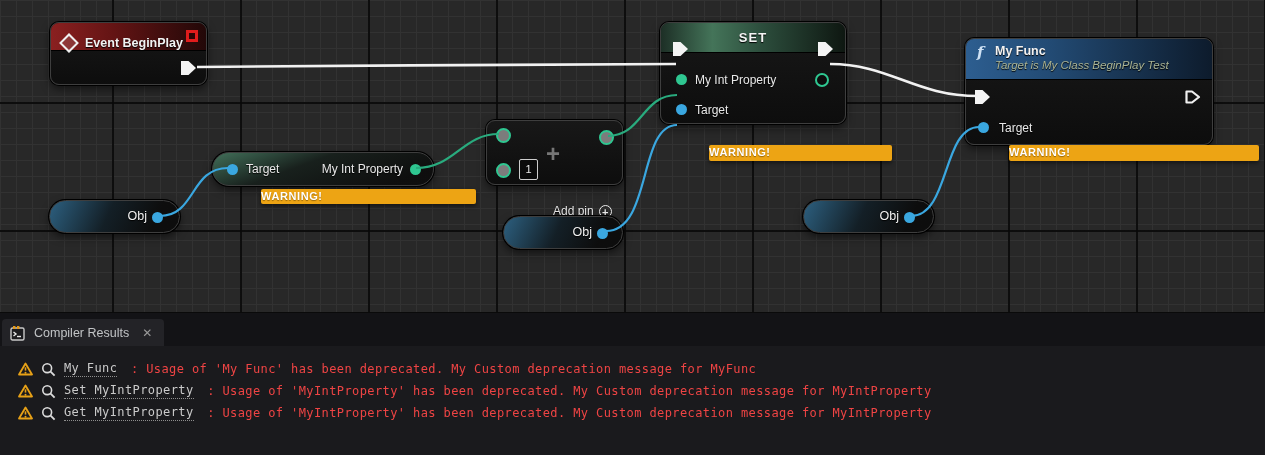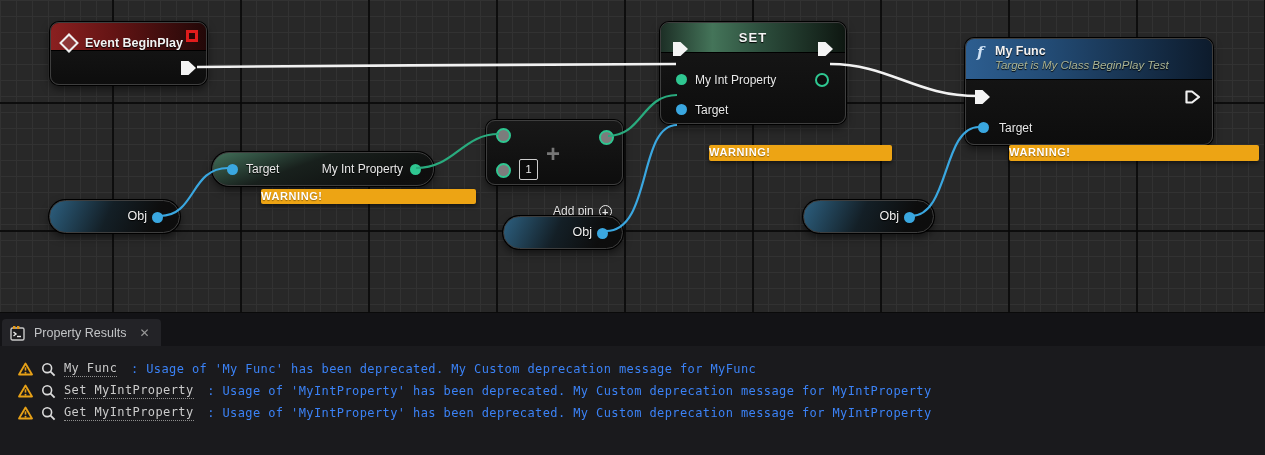--- a/index.html
+++ b/index.html
@@ -75,21 +75,21 @@
   
   .tab-strip{position:absolute;left:0;top:312px;width:1265px;height:34px;background:#131316;border-top:1px solid #0a0a0a;}
   .cr-tab{position:absolute;left:2px;top:6px;height:28px;background:#232327;border-radius:4px 4px 0 0;
     display:flex;align-items:center;padding:0 12px 0 8px;gap:9px;}
   .cr-tab-label{color:#c2c4c6;font-size:12.5px;}
   .cr-close{color:#9a9a9a;font-size:12px;margin-left:4px;cursor:default;}
   .msg-area{position:absolute;left:0;top:346px;width:1265px;height:109px;background:#1a1a1d;}
   .msg-row{position:absolute;left:18px;display:flex;align-items:center;gap:6px;height:20px;
     font-family:"DejaVu Sans Mono",monospace;font-size:12px;letter-spacing:.4px;white-space:pre;}
   .msg-link{color:#cacaca;border-bottom:1px dotted #8e8e8e;padding-bottom:1px;cursor:pointer;}
-  .msg-text{color:#3b82f6;}
+  .msg-text{color:#ef4444;}
   .icon-gap{margin-right:2px;display:flex;align-items:center;}
 </style>
 </head>
 <body>
 
 <div class="app">
 
   <div class="graph">
 
     <div class="node rect" style="left:50px;top:22px;width:157px;height:63px;">
@@ -178,21 +178,21 @@
 
   <div class="tab-strip">
     <div class="cr-tab">
       <svg width="15" height="16" viewBox="0 0 15 16">
         <rect x="1" y="3" width="13" height="12" rx="1.5" fill="#1b1b1e" stroke="#c9c9c9" stroke-width="1.4"></rect>
         <rect x="3" y="1" width="2.4" height="3" fill="#e59a18"></rect>
         <rect x="7" y="1" width="2.4" height="3" fill="#e59a18"></rect>
         <path d="M3.5 7 L6 9 L3.5 11" fill="none" stroke="#e8e8e8" stroke-width="1.4"></path>
         <line x1="7" y1="11.5" x2="11" y2="11.5" stroke="#e8e8e8" stroke-width="1.4"></line>
       </svg>
-      <span class="cr-tab-label">Property Results</span>
+      <span class="cr-tab-label">Compiler Results</span>
       <span class="cr-close">✕</span>
     </div>
   </div>
 
   <div class="msg-area">
 
     <div class="msg-row" style="top:13px;">
       <span class="icon-gap">
         <svg width="15" height="14" viewBox="0 0 15 14">
             <path d="M7.5 1.5 L14 12.5 H1 Z" fill="none" stroke="#e7a117" stroke-width="1.8" stroke-linejoin="round"></path>

